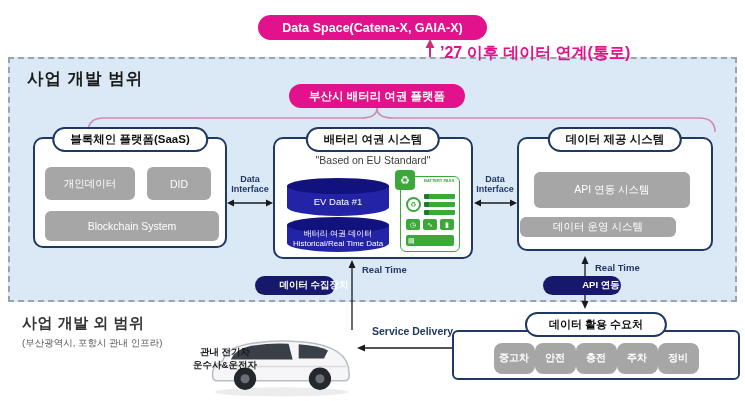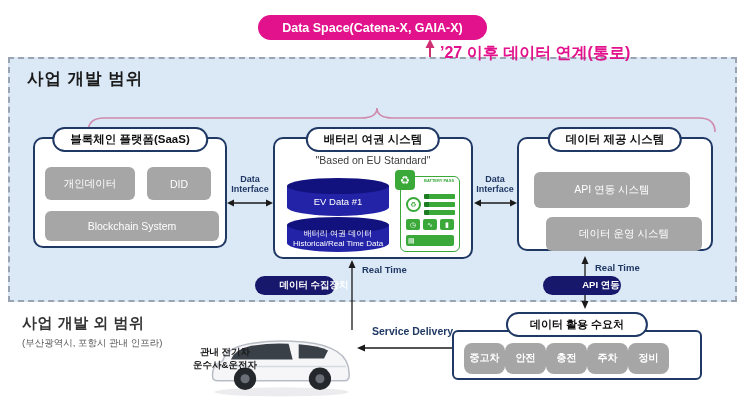--- a/index.html
+++ b/index.html
@@ -33,21 +33,21 @@
                    background:#fff; border:2px solid var(--navy); border-radius:999px;
                    padding:3px 16px; font-size:11.5px; font-weight:bold; color:#111;
                    white-space:nowrap; z-index:3; }
 
   .gray-item { position:absolute; background:var(--gray); color:#fff; border-radius:6px;
                display:flex; align-items:center; justify-content:center; font-size:10.5px; }
   .bi-personal   { left:10px;  top:28px; width:90px;  height:33px;font-family:Liberation Mono, monospace; }
   .bi-did        { left:112px; top:28px; width:64px;  height:33px; }
   .bi-blockchain { left:10px;  top:72px; width:174px; height:30px; }
   .pr-api { left:15px; top:33px; width:156px; height:36px; }
-  .pr-ops { left:27px; top:78px; width:156px; height:34px; }
+  .pr-ops { left:1px; top:78px; width:156px; height:20px; }
 
   .eu-standard { position:absolute; left:0; top:15px; width:100%; text-align:center;
                  font-size:10.5px; color:#3a3a3a; }
 
   .cyl { position:absolute; background:var(--cylinder-blue); color:#fff; font-weight:normal;
          border-radius:0 0 50% 50% / 0 0 9px 9px; display:flex; flex-direction:column;
          align-items:center; justify-content:center; text-align:center; }
   .cyl::before { content:""; position:absolute; left:0; right:0; top:-8px; height:16px;
                  background:var(--cylinder-dark); border-radius:50%; }
   .cyl1 { left:12px; top:47px; width:102px; height:30px; font-size:9.5px; }
@@ -93,23 +93,23 @@
   .outside-sub { position:absolute; left:22px; top:337px; font-size:9.5px; color:#555; z-index:2; }
 
   .car { position:absolute; left:205px; top:314px; width:153px; height:86px; z-index:2; }
 
   .car-caption { position:absolute; left:180px; top:346px; width:90px; text-align:center;
                  font-size:9.5px; font-weight:bold; color:#1a1a1a; line-height:1.35; z-index:4; }
 
   .service-delivery { position:absolute; left:372px; top:325px; font-size:10.5px; font-weight:bold;
                       color:var(--navy); z-index:2; }
 
-  .demand-box { position:absolute; left:452px; top:330px; width:250px; height:50px; background:#fff;
+  .demand-box { position:absolute; left:452px; top:330px; width:288px; height:50px; background:#fff;
                 border:2px solid var(--navy); border-radius:6px; z-index:2;
-                display:flex; align-items:center; justify-content:flex-start; padding:6px 10px 0 10px; }
+                display:flex; align-items:center; justify-content:center; padding:6px 10px 0 10px; }
   .demand-header { position:absolute; left:50%; top:-20px; transform:translateX(-50%);
                    background:#fff; border:2px solid var(--navy); border-radius:999px;
                    padding:3px 22px; font-size:11px; font-weight:bold; color:#111; white-space:nowrap; }
   .demand-item { width:41px; height:31px; background:var(--gray); color:#fff; border-radius:8px;
                  font-size:10px; font-weight:600; display:flex; align-items:center; justify-content:center; }
 </style>
 </head>
 <body>
 
 <div class="canvas">
@@ -151,20 +151,21 @@
       <polygon points="357,348 365,344.5 365,351.5" fill="#1a1a1a"></polygon>
     </g>
   </svg>
 
   <div class="pill-magenta dataspace">Data Space(Catena-X, GAIA-X)</div>
   <div class="link-note">’27 이후 데이터 연계(통로)</div>
 
   <div class="container"></div>
   <div class="scope-title">사업 개발 범위</div>
 
+  <div class="pill-magenta platform">부산시 배터리 여권 플랫폼</div>
 
   <div class="sysbox box-left">
     <div class="sysbox-header">블록체인 플랫폼(SaaS)</div>
     <div class="gray-item bi-personal">개인데이터</div>
     <div class="gray-item bi-did">DID</div>
     <div class="gray-item bi-blockchain">Blockchain System</div>
   </div>
 
   <div class="sysbox box-mid">
     <div class="sysbox-header">배터리 여권 시스템</div>

